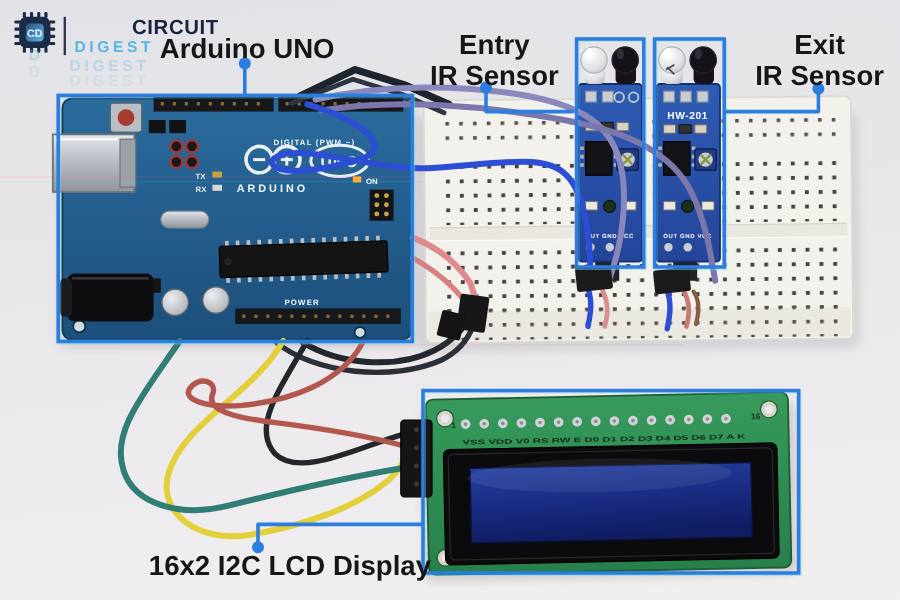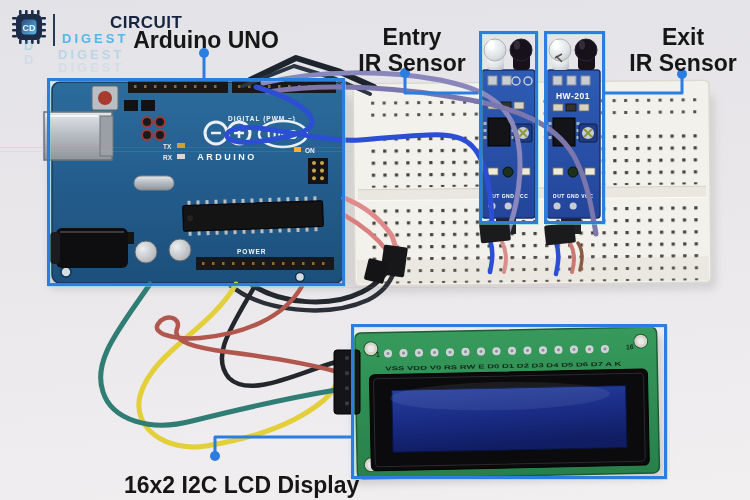--- a/index.html
+++ b/index.html
@@ -12,21 +12,21 @@
   .layer{position:absolute;left:0;top:0;pointer-events:none;}
 
   
   .photo-label{
     position:absolute;color:#161616;font-weight:bold;
     font-size:23px;line-height:26px;text-align:center;white-space:nowrap;
   }
   .lbl-arduino{left:116px;top:27px;width:180px;}
   .lbl-exit{left:352px;top:24px;width:120px;}
   .lbl-entry{left:622px;top:24px;width:122px;}
-  .lbl-lcd{left:124px;top:472px;width:230px;text-align:center;}
+  .lbl-lcd{left:124px;top:458px;width:230px;text-align:center;}
 
   
   .ann-box{
     position:absolute;border:3px solid #2b7de0;
     box-shadow:1px 1px 0 rgba(110,228,222,.5), inset 1px 1px 0 rgba(110,228,222,.38);
   }
   .box-arduino{left:47px;top:78px;width:292px;height:202px;}
   .box-exit{left:479px;top:31px;width:53px;height:187px;}
   .box-entry{left:544px;top:31px;width:55px;height:187px;}
   .box-lcd{left:351px;top:324px;width:310px;height:149px;}

